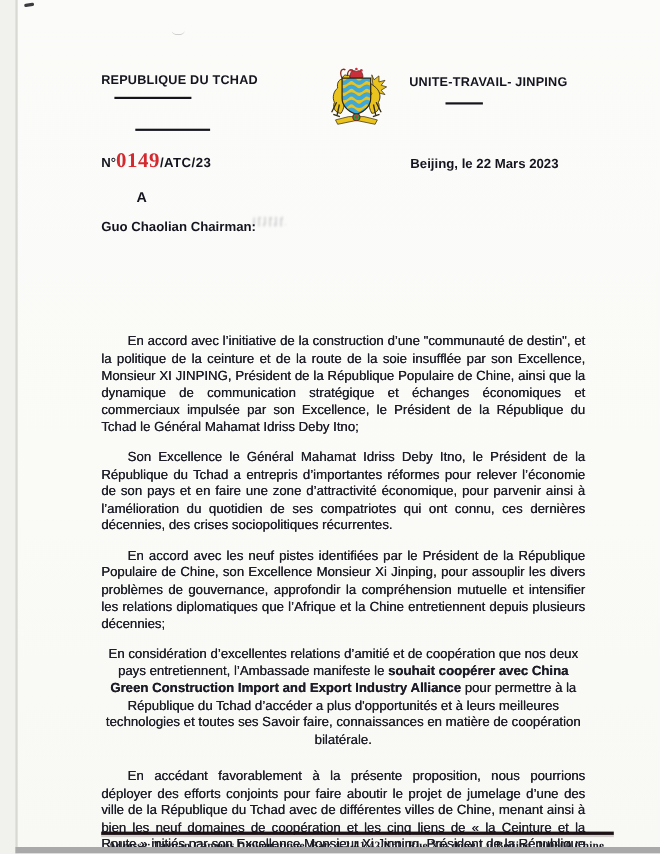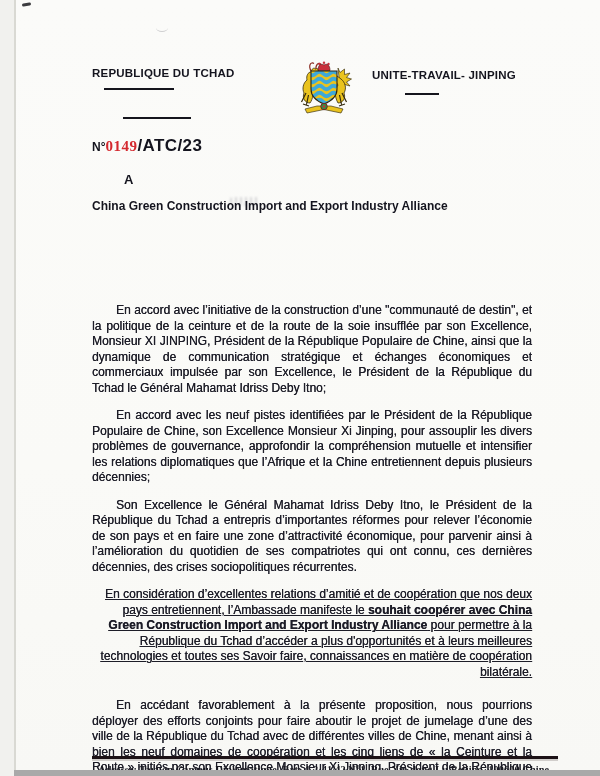--- a/index.html
+++ b/index.html
@@ -16,32 +16,32 @@
     background:linear-gradient(180deg,#fbfbf9 0%,#fafaf7 60%,#f8f8f5 100%);
     border-left:2px solid #d9d9d3;
   }
   .abs{position:absolute;}
   
   .h-small{font-weight:700;font-size:11.5px;letter-spacing:.2px;color:#14141e;}
   .rule{background:#15151d;height:2px;}
   
   .ref{font-weight:700;font-size:12px;color:#14141e;white-space:nowrap;}
   .ref .no-prefix{font-size:12px;}
-  .ref .no-red{font-family:"Liberation Serif",serif;font-weight:700;font-size:15px;color:#d4292f;letter-spacing:.5px;}
-  .ref .no-suffix{font-size:17px;letter-spacing:.4px;}
+  .ref .no-red{font-family:"Liberation Serif",serif;font-weight:700;font-size:19px;color:#d4292f;letter-spacing:.5px;}
+  .ref .no-suffix{font-size:12px;letter-spacing:.4px;}
   .date{font-weight:700;font-size:12px;color:#14141e;}
   .salutation{font-weight:700;font-size:13px;color:#14141e;}
   .addressee{font-weight:700;font-size:12px;line-height:15px;color:#14141e;}
   .subject{font-weight:700;font-size:12.3px;line-height:15.5px;color:#14141e;width:424px;}
   .subject .u{text-decoration:underline;}
   
   .bodycopy{width:440px;font-size:12px;line-height:15.5px;color:#1d1d28;text-shadow:.2px 0 0 currentColor;}
   .bodycopy p{margin:0 0 12px 0;text-align:justify;}
   .bodycopy p.indent{text-indent:24px;}
-  .bodycopy p.no-just{text-align:right;text-decoration:underline;}
+  .bodycopy p.no-just{text-align:center;}
   .bodycopy p.gap-lg{margin-bottom:18px;}
   .bodycopy b{font-weight:700;}
   
   .footer-rule{background:#1c1216;height:3px;box-shadow:0 2px 0 rgba(90,80,80,.25);}
   .footer-text{
     font-family:"Liberation Serif",serif;font-weight:700;
     font-size:10.3px;letter-spacing:.1px;color:#1a1a22;
     width:466px;text-align:center;white-space:nowrap;overflow:hidden;
   }
   .scan-strip-bottom{position:absolute;left:14px;top:770px;width:586px;height:6px;background:#a9a9a9;}
@@ -105,31 +105,32 @@
       <circle cx="72" cy="93" r="2.4" fill="#c9303c"></circle>
     </svg>
   </div>
 
   <div class="abs h-small" style="left:372px;top:69px;">UNITE-TRAVAIL- JINPING</div>
   <div class="abs rule" style="left:405px;top:93px;width:34px;"></div>
 
   <div class="abs ref" style="left:92px;top:136px;">
     <span class="no-prefix">N°</span><span class="no-red">0149</span><span class="no-suffix">/ATC/23</span>
   </div>
+  <div class="abs date" style="left:373px;top:142px;">Beijing, le 22 Mars 2023</div>
 
   <div class="abs salutation" style="left:124px;top:172px;">A</div>
   <div class="abs addressee" style="left:92px;top:199px;">
-    <div>China Green Construction Import and Export Industry Alliance</div>
+    <div>Guo Chaolian Chairman:</div>
   </div>
 
 
   <div class="abs bodycopy" style="left:92px;top:303px;">
     <p class="indent">En accord avec l’initiative de la construction d’une "communauté de destin", et la politique de la ceinture et de la route de la soie insufflée par son Excellence, Monsieur XI JINPING, Président de la République Populaire de Chine, ainsi que la dynamique de communication stratégique et échanges économiques et commerciaux impulsée par son Excellence, le Président de la République du Tchad le Général Mahamat Idriss Deby Itno;</p>
+    <p class="indent">Son Excellence le Général Mahamat Idriss Deby Itno, le Président de la République du Tchad a entrepris d’importantes réformes pour relever l’économie de son pays et en faire une zone d’attractivité économique, pour parvenir ainsi à l’amélioration du quotidien de ses compatriotes qui ont connu, ces dernières décennies, des crises sociopolitiques récurrentes.</p>
     <p class="indent">En accord avec les neuf pistes identifiées par le Président de la République Populaire de Chine, son Excellence Monsieur Xi Jinping, pour assouplir les divers problèmes de gouvernance, approfondir la compréhension mutuelle et intensifier les relations diplomatiques que l’Afrique et la Chine entretiennent depuis plusieurs décennies;</p>
-    <p class="indent">Son Excellence le Général Mahamat Idriss Deby Itno, le Président de la République du Tchad a entrepris d’importantes réformes pour relever l’économie de son pays et en faire une zone d’attractivité économique, pour parvenir ainsi à l’amélioration du quotidien de ses compatriotes qui ont connu, ces dernières décennies, des crises sociopolitiques récurrentes.</p>
     <p class="no-just gap-lg"><span>En considération d’excellentes relations d’amitié et de coopération que nos deux pays entretiennent, l’Ambassade manifeste le </span><b>souhait coopérer avec  China Green Construction Import and Export Industry Alliance</b><span> pour permettre à la République du Tchad d’accéder a plus d'opportunités et à leurs meilleures technologies et toutes ses Savoir faire, connaissances en matière de coopération bilatérale.</span></p>
     <p class="indent">En accédant favorablement à la présente proposition, nous pourrions déployer des efforts conjoints pour faire aboutir le projet de jumelage d’une des ville de la République du Tchad avec de différentes villes de Chine, menant ainsi à bien les neuf domaines de coopération et les cinq liens de « la Ceinture et la Route » initiés par son Excellence Monsieur Xi Jinping, Président de la République Populaire de Chine, à</p>
   </div>
 
   <div class="abs footer-rule" style="left:92px;top:756px;width:466px;"></div>
   <div class="abs footer-text" style="left:92px;top:764px;">Adresse: Tayuan Campus Diplomatique, Bat: 4-2-41/42 N°1, Rue Xin dong Lu Beijing, 100600 Chine.</div>
 
   <div class="scan-strip-bottom"></div>
 </div>
 

